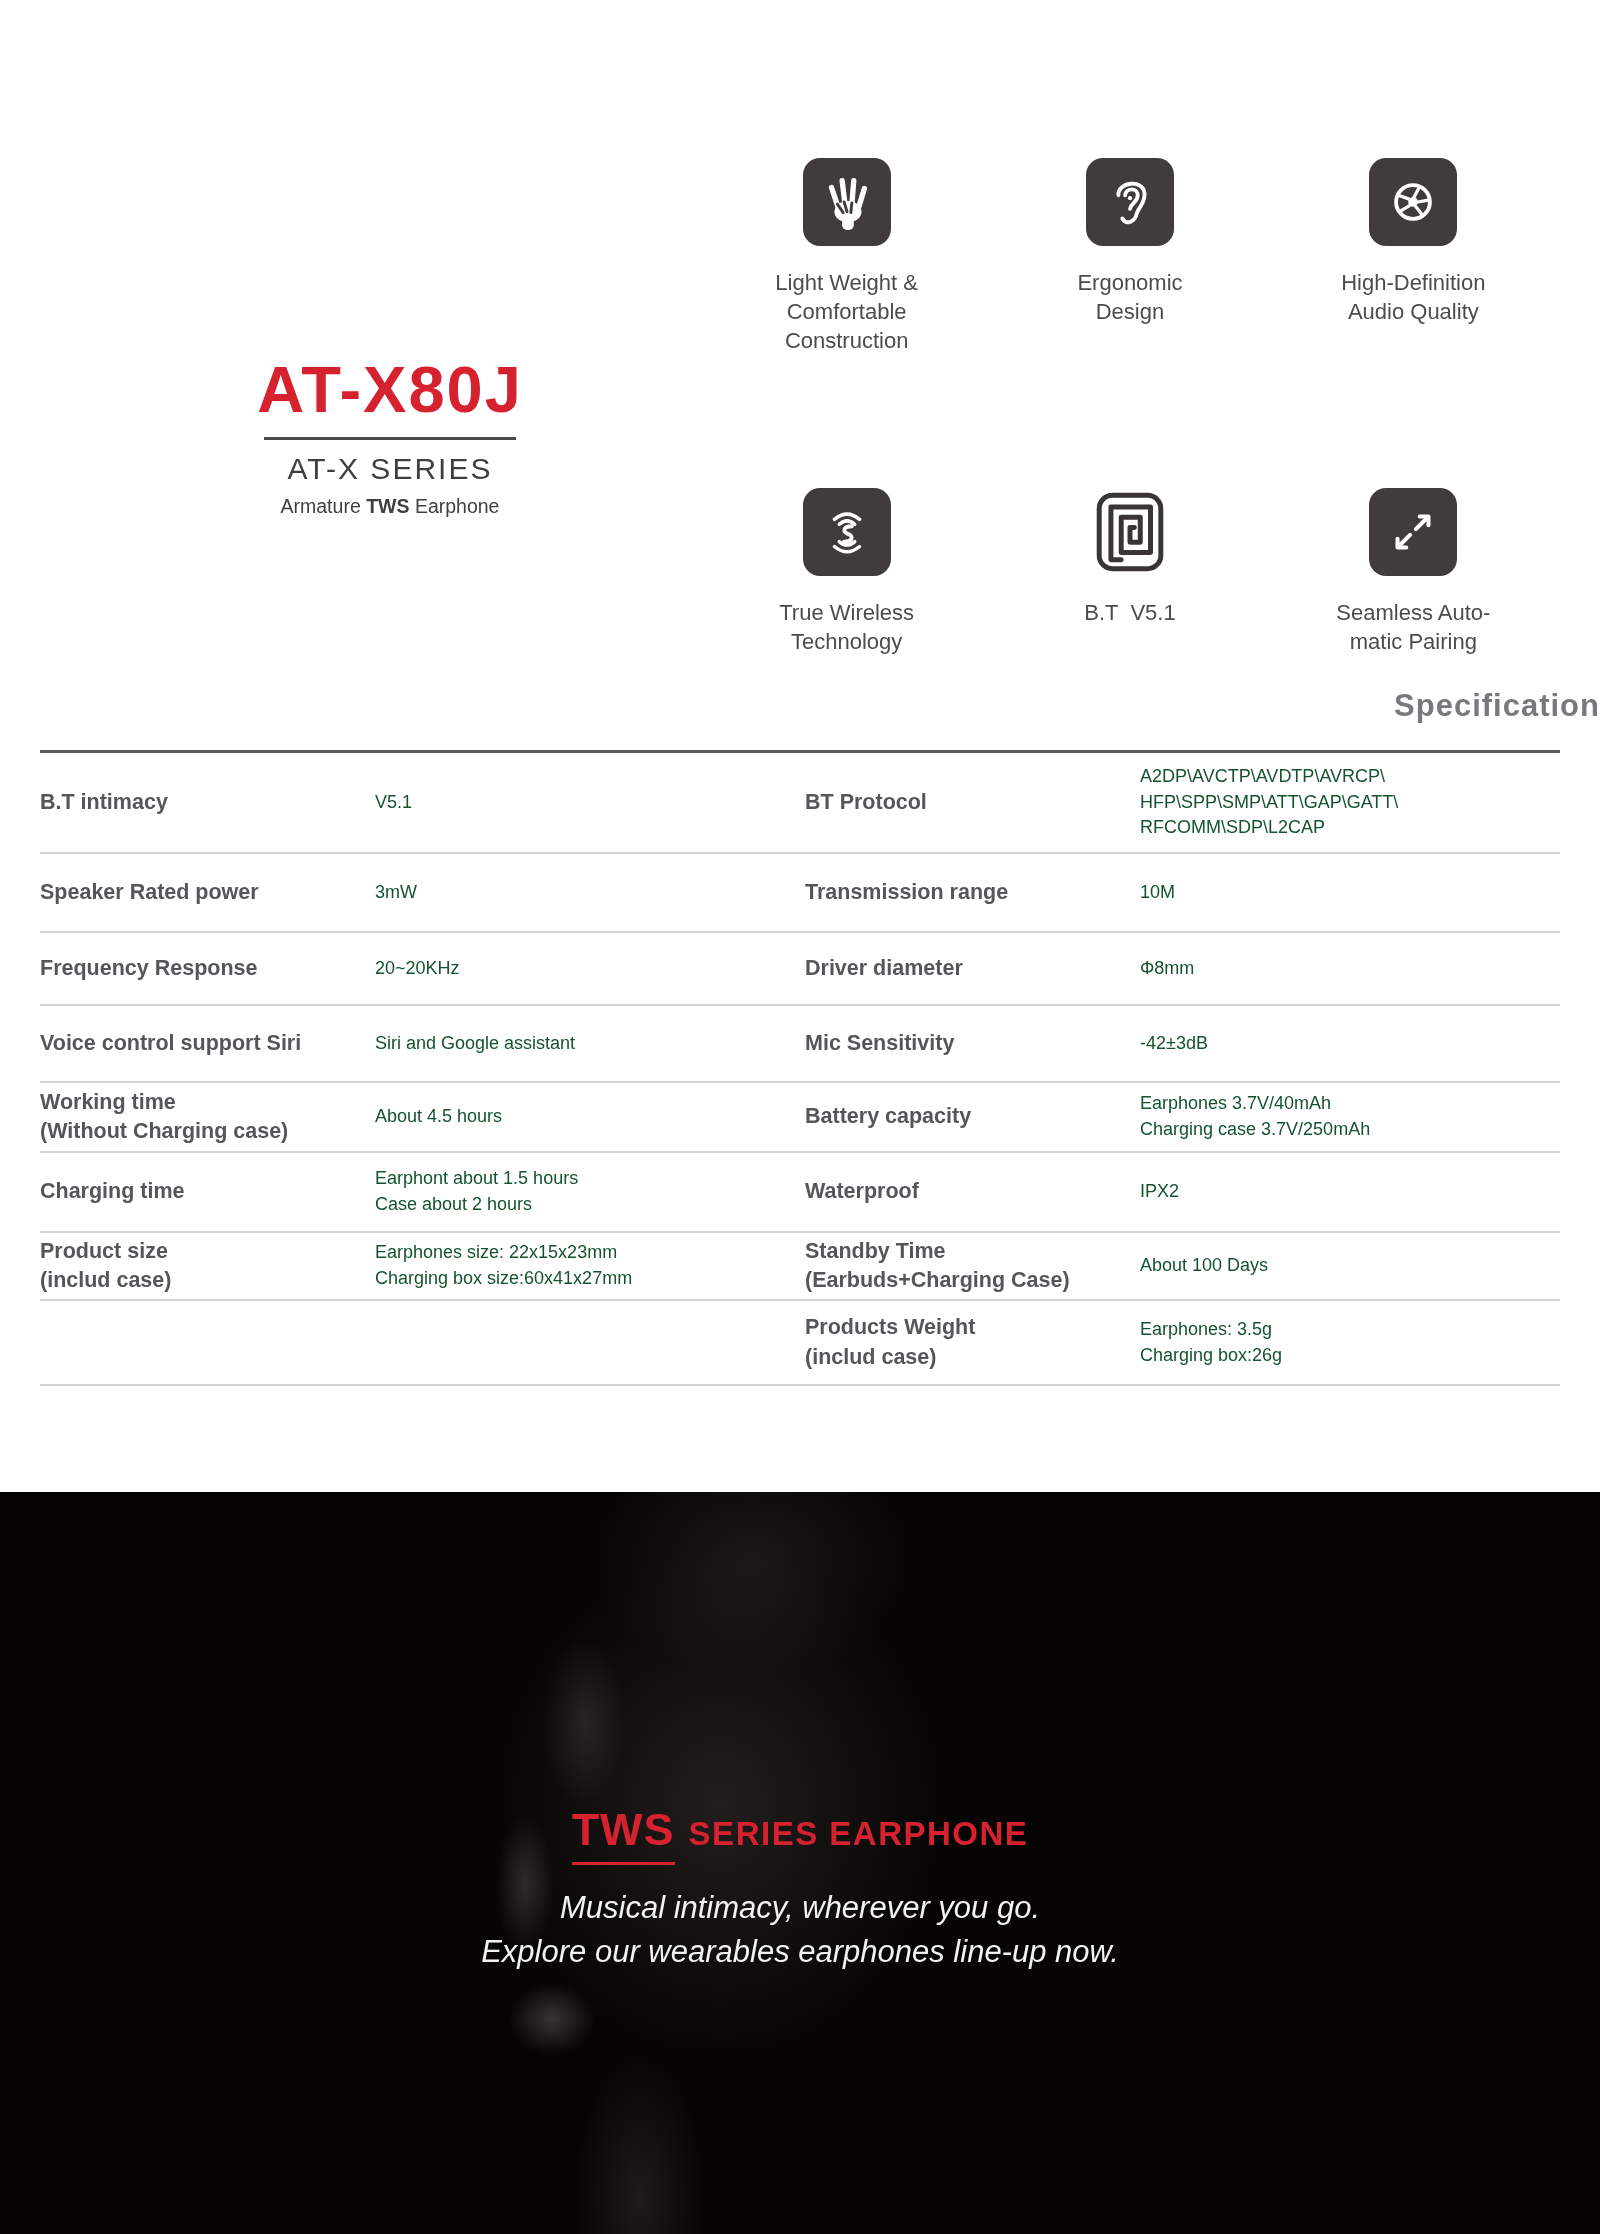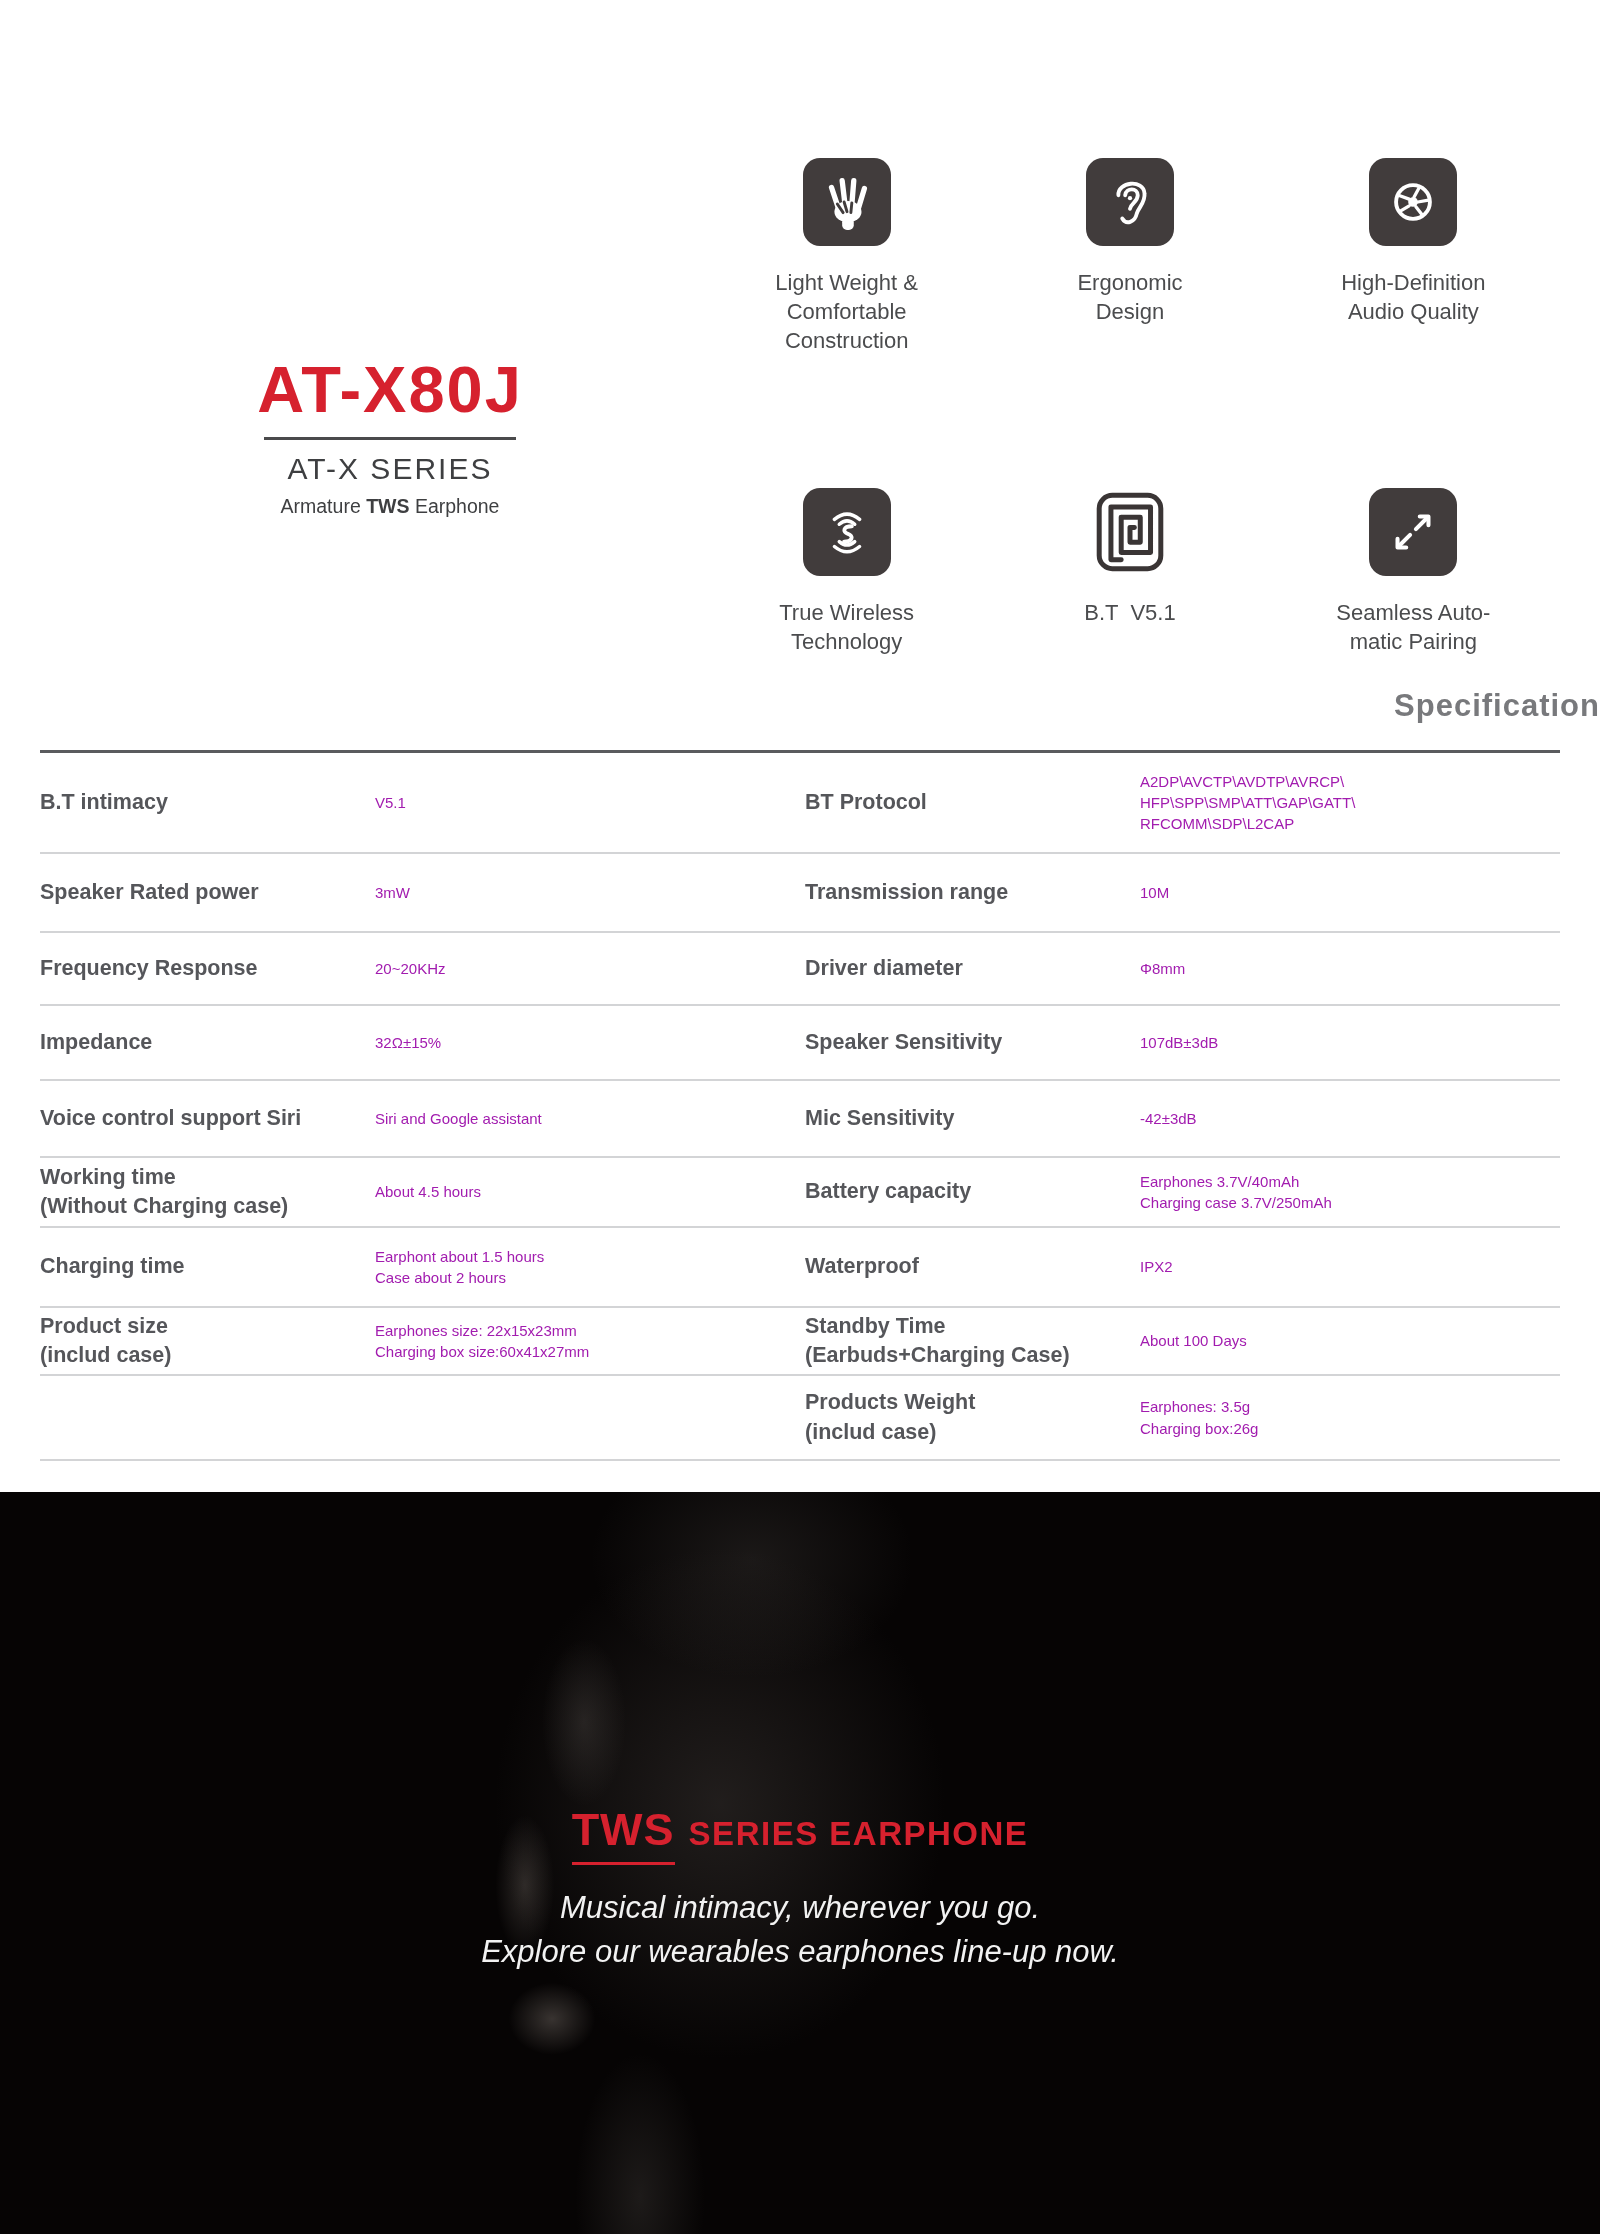--- a/index.html
+++ b/index.html
@@ -39,21 +39,21 @@
     font-size:31px; font-weight:bold; color:#78797c; letter-spacing:1px;
   }
   .spec-table { position:absolute; left:40px; top:750px; width:1520px; border-top:3px solid #5a5b5e; }
   .spec-row {
     display:grid; grid-template-columns:335px 430px 335px 380px;
     align-items:center; border-bottom:2px solid #d3d4d6;
   }
   .rh0{height:101px}.rh1{height:79px}.rh2{height:73px}.rh3{height:75px}
   .rh4{height:77px}.rh5{height:70px}.rh6{height:80px}.rh7{height:68px}.rh8{height:85px}
   .spec-label { font-weight:bold; color:#55565a; font-size:21.5px; line-height:1.35; white-space:pre-line; }
-  .spec-value { color:#a21caf; font-size:15px; line-height:1.42; white-space:pre-line; }
+  .spec-value { color:#14532d; font-size:18px; line-height:1.42; white-space:pre-line; }
 
   
   .hero { position:absolute; left:0; top:1492px; width:1600px; height:742px; background:#070505; overflow:hidden; }
   .hero-face {
     position:absolute; inset:0;
     background:
       radial-gradient(ellipse 230px 170px at 47% 9%,  rgba(110,104,100,0.20) 0%, rgba(110,104,100,0) 70%),
       radial-gradient(ellipse 60px 120px  at 36.5% 31%, rgba(150,142,136,0.18) 0%, rgba(150,142,136,0) 70%),
       radial-gradient(ellipse 42px 100px  at 32.8% 53%, rgba(185,172,162,0.22) 0%, rgba(185,172,162,0) 70%),
       radial-gradient(ellipse 60px 50px   at 34.5% 71%, rgba(200,186,176,0.26) 0%, rgba(200,186,176,0) 72%),
@@ -194,26 +194,20 @@
       <div class="spec-value">3mW</div>
       <div class="spec-label">Transmission range</div>
       <div class="spec-value">10M</div>
     </div>
     <div class="spec-row rh2">
       <div class="spec-label">Frequency Response</div>
       <div class="spec-value">20~20KHz</div>
       <div class="spec-label">Driver diameter</div>
       <div class="spec-value">Φ8mm</div>
     </div>
-    <div class="spec-row rh3">
-      <div class="spec-label">Impedance</div>
-      <div class="spec-value">32Ω±15%</div>
-      <div class="spec-label">Speaker Sensitivity</div>
-      <div class="spec-value">107dB±3dB</div>
-    </div>
     <div class="spec-row rh4">
       <div class="spec-label">Voice control support Siri</div>
       <div class="spec-value">Siri and Google assistant</div>
       <div class="spec-label">Mic Sensitivity</div>
       <div class="spec-value">-42±3dB</div>
     </div>
     <div class="spec-row rh5">
       <div class="spec-label">Working time
 (Without Charging case)</div>
       <div class="spec-value">About 4.5 hours</div>

